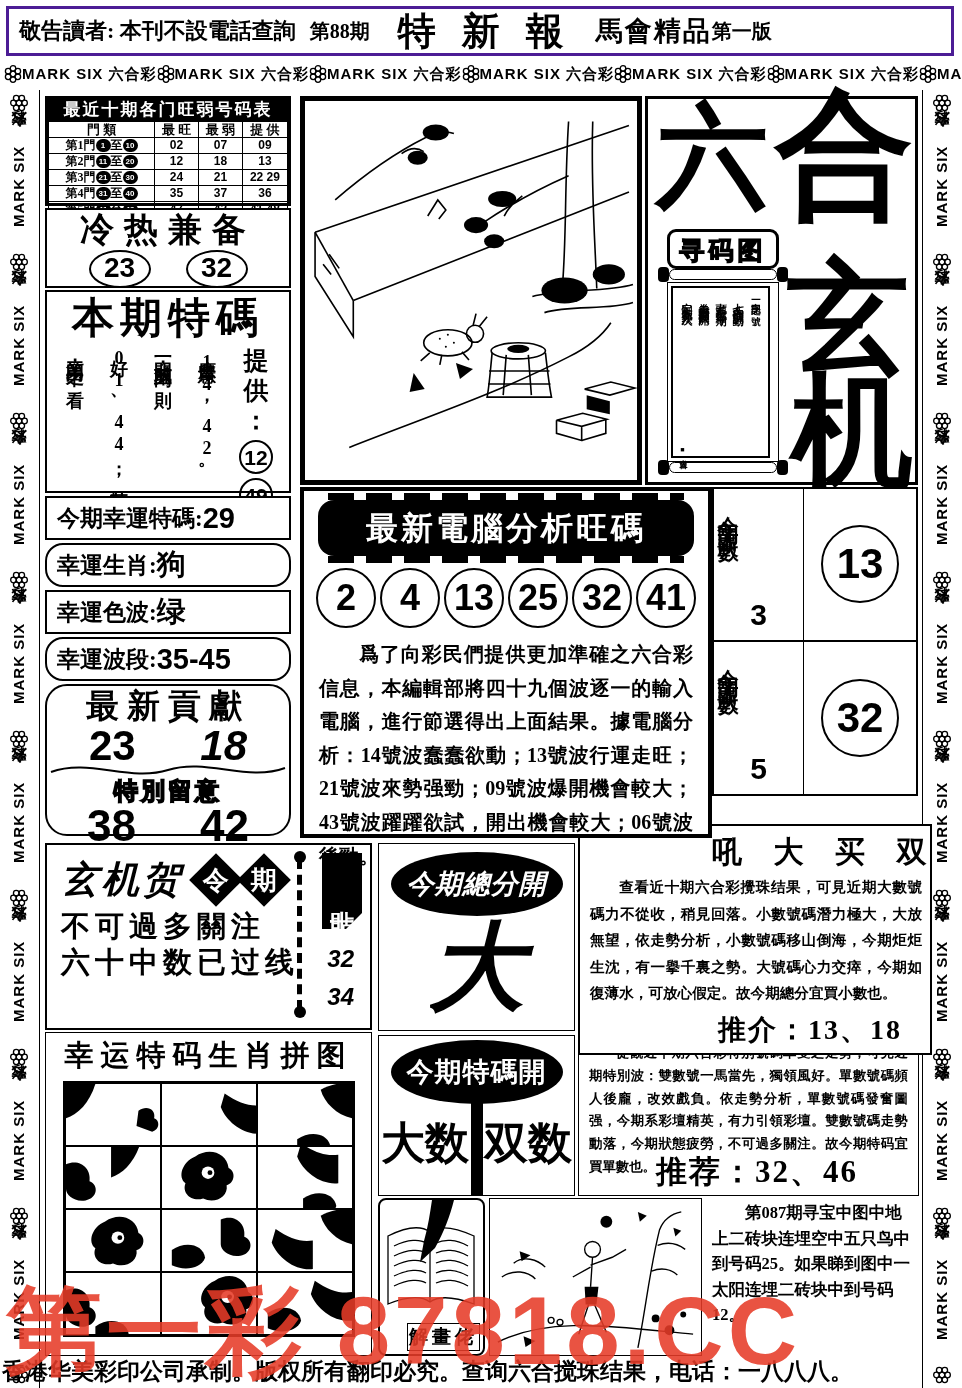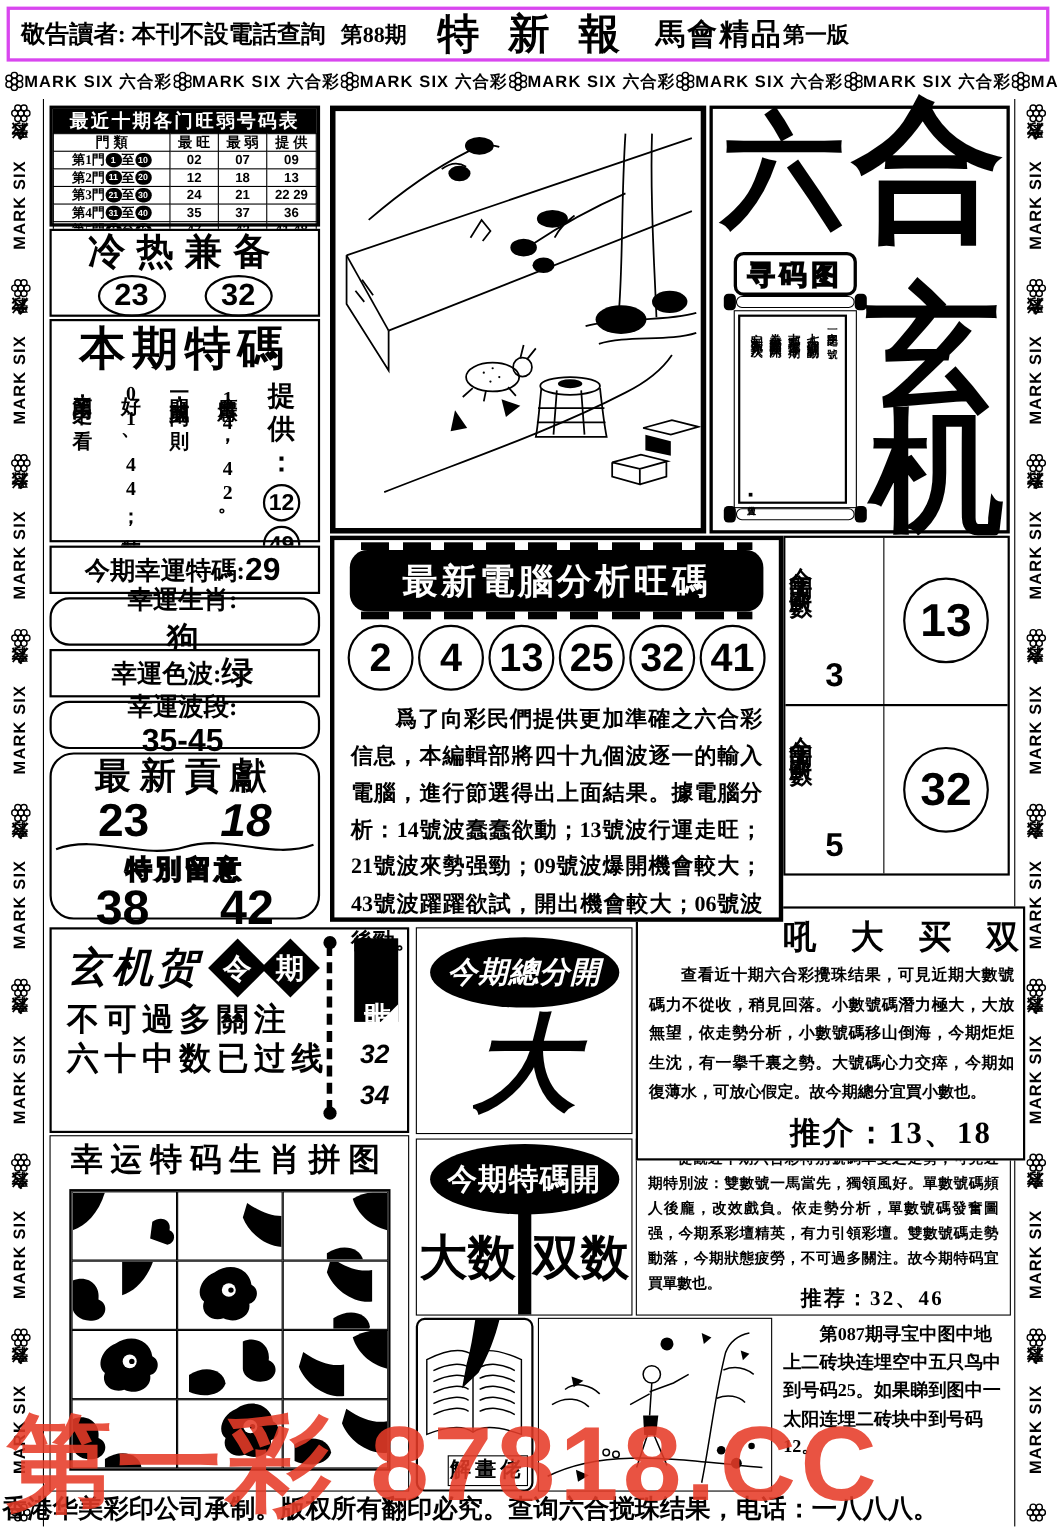--- a/index.html
+++ b/index.html
@@ -3,21 +3,21 @@
 <meta charset="utf-8">
 <style>
   html,body{margin:0;padding:0;background:#fff;}
   #canvas{position:relative;width:962px;height:1388px;background:#fff;overflow:hidden;
           font-family:"Liberation Serif",serif;color:#000;}
   .num{font-family:"Liberation Sans",sans-serif;}
   .abs{position:absolute;}
   .box{position:absolute;background:#fff;border:2px solid #000;box-sizing:border-box;}
 
   
-  .masthead-bar{left:6px;top:6px;width:948px;height:50px;border:3px solid #d946ef;
+  .masthead-bar{left:6px;top:6px;width:948px;height:50px;border:3px solid #4c1d95;
     display:flex;align-items:center;box-sizing:border-box;}
   .mh-notice{font-size:22px;font-weight:bold;margin-left:10px;white-space:nowrap;}
   .mh-issue{font-size:20px;font-weight:bold;margin-left:14px;}
   .mh-title{font-size:38px;font-weight:bold;letter-spacing:26px;margin-left:28px;white-space:nowrap;}
   .mh-brand{font-size:27px;font-weight:bold;letter-spacing:2px;margin-left:6px;}
   .mh-edition{font-size:20px;font-weight:bold;}
 
   
   .strip-top{left:0;top:58px;width:962px;height:32px;display:flex;align-items:center;
     justify-content:space-between;padding:0 4px;box-sizing:border-box;}
@@ -57,23 +57,23 @@
     padding:2px 16px 0 16px;height:142px;}
   .sp-col{writing-mode:vertical-rl;text-orientation:upright;font-size:18px;
     letter-spacing:2px;font-weight:bold;}
   .sp-offer{display:flex;flex-direction:column;align-items:center;font-size:25px;font-weight:bold;}
   .sp-och{line-height:1.2;}
   .ringnum{width:34px;height:34px;border:2.2px solid #000;border-radius:50%;display:inline-block;
     font:bold 21px/31px "Liberation Sans",sans-serif;text-align:center;margin-top:4px;box-sizing:border-box;}
 
   
   .lucky-row{position:absolute;left:45px;width:246px;height:44px;border:2px solid #000;
-    box-sizing:border-box;display:flex;align-items:center;justify-content:center;
+    box-sizing:border-box;display:flex;align-items:center;justify-content:flex-start;
     padding:0 14px 0 10px;background:#fff;}
-  .lucky-round{border-radius:18px;flex-direction:column;}
+  .lucky-round{border-radius:18px;}
   .lk-label{font-size:23px;font-weight:bold;white-space:nowrap;}
   .lk-value{font-size:29px;font-weight:bold;}
 
   
   .ct-box{left:45px;top:684px;width:246px;height:152px;border:2.5px solid #000;border-radius:22px;}
   .ct-title{font-size:33px;font-weight:900;text-align:center;letter-spacing:8px;line-height:40px;}
   .ct-top{display:flex;justify-content:space-between;padding:0 42px;font-size:42px;font-weight:bold;
     line-height:40px;}
   .ct-top .n2{font-style:italic;}
   .ct-wave{display:block;margin:-4px auto 0 auto;}
@@ -180,21 +180,21 @@
   .so-box{left:378px;top:1035px;width:197px;height:161px;border:1.5px solid #000;}
   .so-stem{position:absolute;left:50%;margin-left:-6px;top:62px;bottom:0;width:12px;background:#000;}
   .so-word{position:absolute;top:78px;font-size:44px;font-weight:bold;width:92px;text-align:center;}
   .so-left{left:0;}
   .so-right{right:0;}
 
   
   .oe-box{left:578px;top:1035px;width:341px;height:161px;border:1.5px solid #000;}
   .oe-para{padding:6px 10px 0 10px;font-size:13.4px;line-height:1.7;text-align:justify;
     text-indent:2em;font-weight:bold;}
-  .oe-rec{position:absolute;right:60px;bottom:2px;font-size:19px;font-weight:bold;letter-spacing:2px;}
+  .oe-rec{position:absolute;right:60px;bottom:2px;font-size:31px;font-weight:bold;letter-spacing:2px;}
 
   
   .ci-box{left:378px;top:1198px;width:107px;height:158px;border:2px solid #000;border-radius:8px;}
   .ci-label{position:absolute;left:3px;right:3px;bottom:3px;border:1.5px solid #000;
     text-align:center;font-size:19px;font-weight:bold;letter-spacing:4px;line-height:26px;margin-left:24px;}
   .cd-box{left:489px;top:1198px;width:213px;height:158px;border:1.5px solid #000;}
   .cd-box svg,.ci-box svg{display:block;}
   .ct-text{left:712px;top:1200px;width:206px;font-size:16.5px;line-height:1.55;
     text-indent:2em;font-weight:bold;}
 

